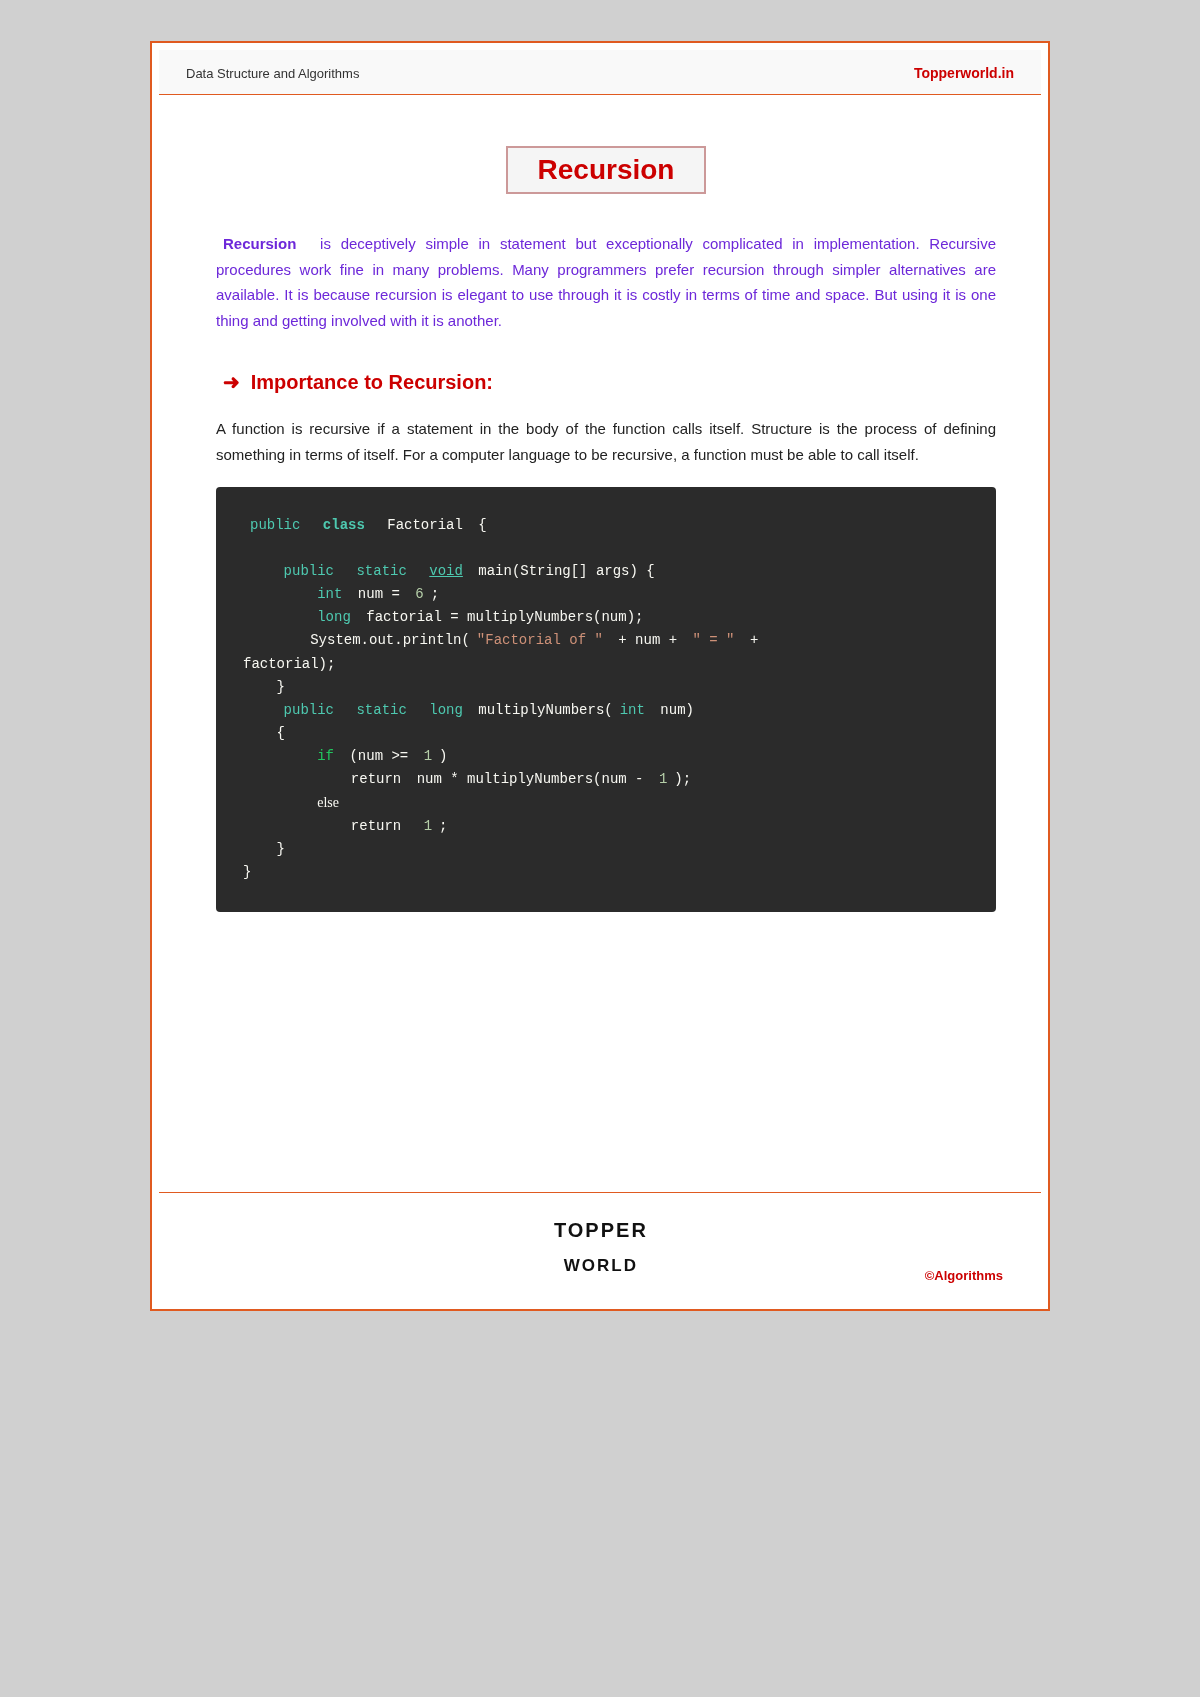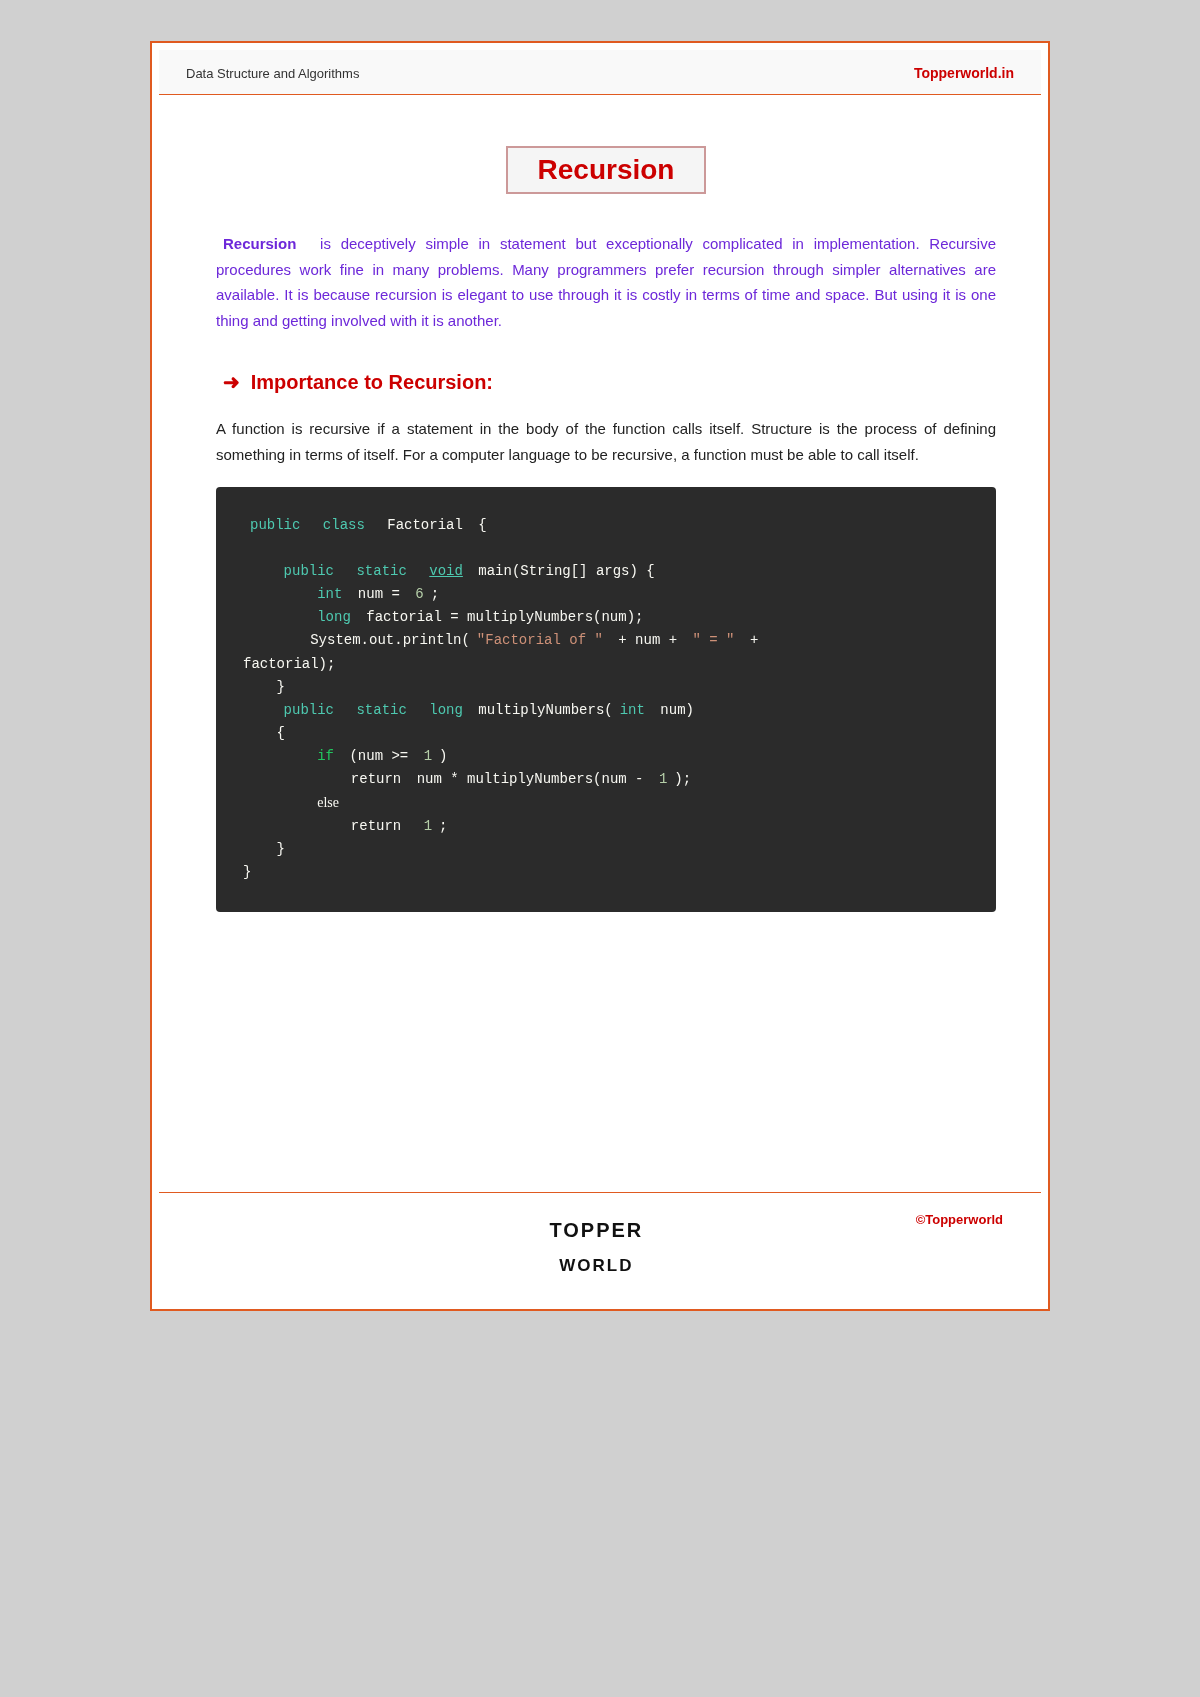--- a/index.html
+++ b/index.html
@@ -110,42 +110,42 @@
       margin-top: 20px;
       margin-bottom: 20px;
       font-family: 'Courier New', Courier, monospace;
       font-size: 14px;
       line-height: 1.6;
       color: #f8f8f2;
       overflow-x: auto;
     }
 
     .code-block .kw-public { color: #4ec9b0; }
-    .code-block .kw-class { color: #4ec9b0; }
+    .code-block .kw-class { color: #4ec9b0; font-weight: bold; }
     .code-block .kw-static { color: #4ec9b0; }
     .code-block .kw-void { color: #4ec9b0; text-decoration: underline; }
     .code-block .kw-int { color: #4ec9b0; }
     .code-block .kw-long { color: #4ec9b0; }
     .code-block .kw-if { color: #22c55e; }
     .code-block .kw-else { color: #f8f8f2; font-family: Liberation Serif, serif; }
     .code-block .kw-return { color: #f8f8f2; }
     .code-block .class-name { color: #f8f8f2; }
     .code-block .string-val { color: #ce9178; }
     .code-block .num { color: #b5cea8; }
 
     .footer {
       position: absolute;
       bottom: 0;
       left: 0;
       right: 0;
       padding: 12px 31px;
       border-top: 1px solid #e05a20;
       display: flex;
       justify-content: space-between;
-      align-items: flex-start;
+      align-items: flex-end;
     }
 
     .footer-logo {
       display: flex;
       flex-direction: column;
       align-items: center;
       font-weight: 900;
       font-size: 18px;
       color: #111;
       letter-spacing: 1px;
@@ -224,16 +224,16 @@
     </div>
 
   </div>
 
   <div class="footer">
     <div style="width:80px;"></div>
     <div class="footer-logo">
       <span class="top-line">TOPPER</span>
       <span class="bottom-line">WORLD</span>
     </div>
-    <span class="footer-copyright">©Topperworld</span>
+    <span class="footer-copyright">©Algorithms</span>
   </div>
 
 </div>
 
 </body></html>

